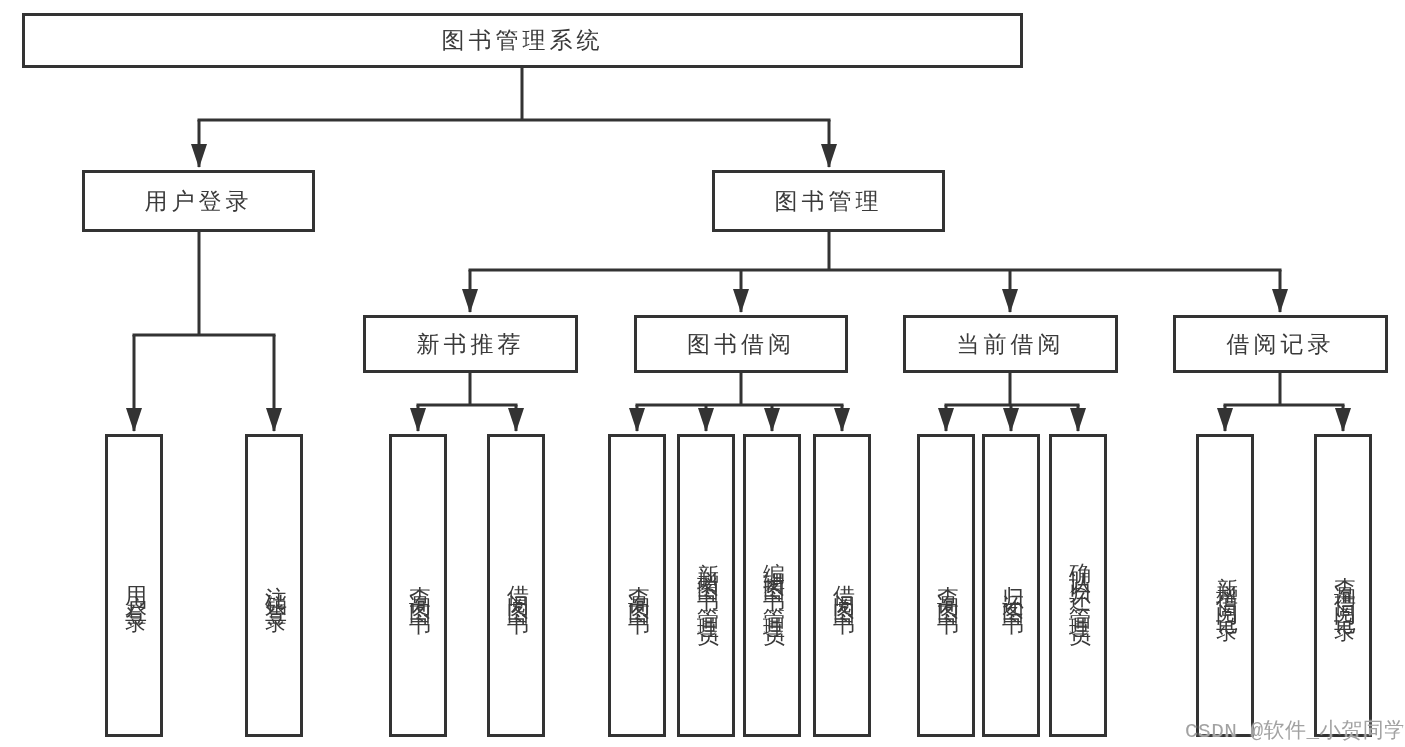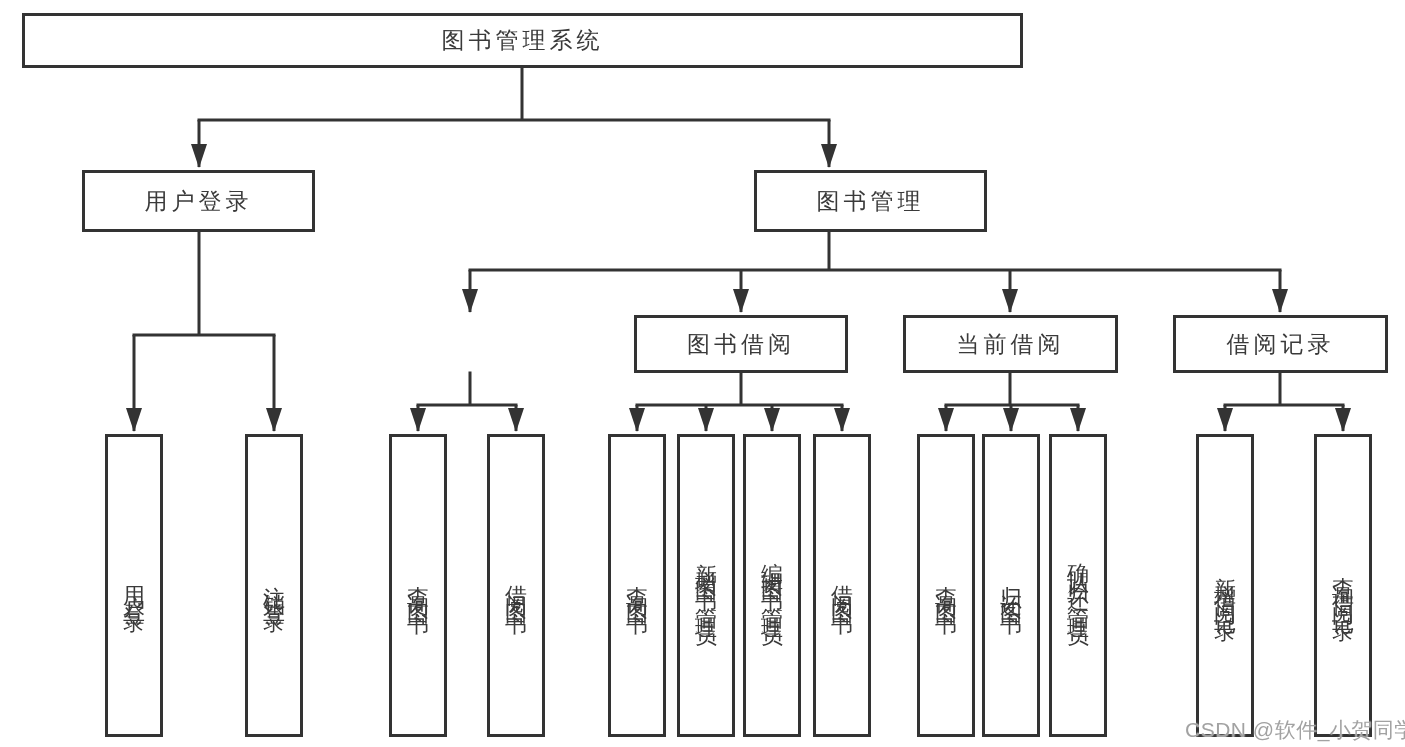--- a/index.html
+++ b/index.html
@@ -7,21 +7,22 @@
     --text:#3a3a3a;
     --box-bg:#ffffff;
     --watermark:#a2a2a2;
   }
   html,body{margin:0;padding:0;background:#ffffff;}
   .canvas{
     position:relative;
     width:1405px;height:747px;
     background:#ffffff;
     overflow:hidden;
-    font-family:Liberation Sans, sans-serif;
+    font-family:Liberation Mono, monospace;
+    border-radius:31px;
   }
   .connectors{position:absolute;left:0;top:0;width:1405px;height:747px;}
   .node{
     position:absolute;
     box-sizing:border-box;
     background:var(--box-bg);
     border:3px solid var(--line);
     display:flex;align-items:center;justify-content:center;
     color:var(--text);
     z-index:2;
@@ -84,22 +85,23 @@
       <line x1="1011" y1="405" x2="1011" y2="431" marker-end="url(#arrow)"></line>
       <line x1="1078" y1="405" x2="1078" y2="431" marker-end="url(#arrow)"></line>
       <line x1="1225" y1="405" x2="1225" y2="431" marker-end="url(#arrow)"></line>
       <line x1="1343" y1="405" x2="1343" y2="431" marker-end="url(#arrow)"></line>
     </g>
   </svg>
 
   <div class="node h" style="left:22px;top:13px;width:1001px;height:55px;">图书管理系统</div>
 
   <div class="node h" style="left:82px;top:170px;width:233px;height:62px;">用户登录</div>
-  <div class="node h" style="left:712px;top:170px;width:233px;height:62px;margin-left:42px;">图书管理</div>
+  <div class="node h" style="left:712px;top:170px;width:233px;height:62px;">图书管理</div>
 
+  <div class="node h" style="left:363px;top:315px;width:215px;height:58px;">新书推荐</div>
   <div class="node h" style="left:903px;top:315px;width:215px;height:58px;">当前借阅</div>
   <div class="node h" style="left:634px;top:315px;width:214px;height:58px;">图书借阅</div>
   <div class="node h" style="left:1173px;top:315px;width:215px;height:58px;">借阅记录</div>
 
   <div class="node leaf" style="left:105px;top:434px;width:58px;height:303px;">
     <span>用户登录</span>
   </div>
   <div class="node leaf" style="left:245px;top:434px;width:58px;height:303px;">
     <span>注销登录</span>
   </div>

